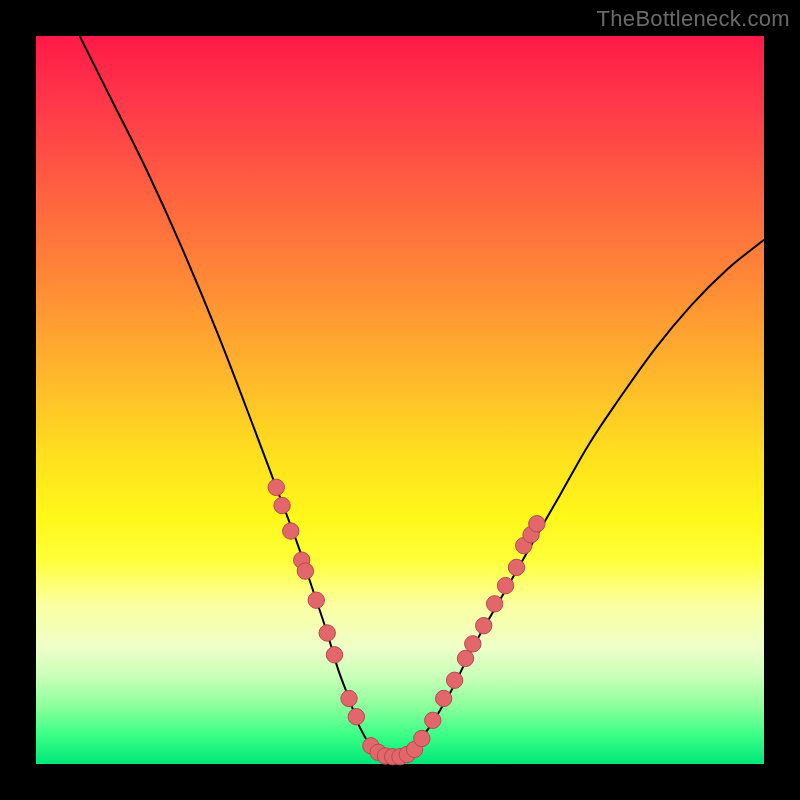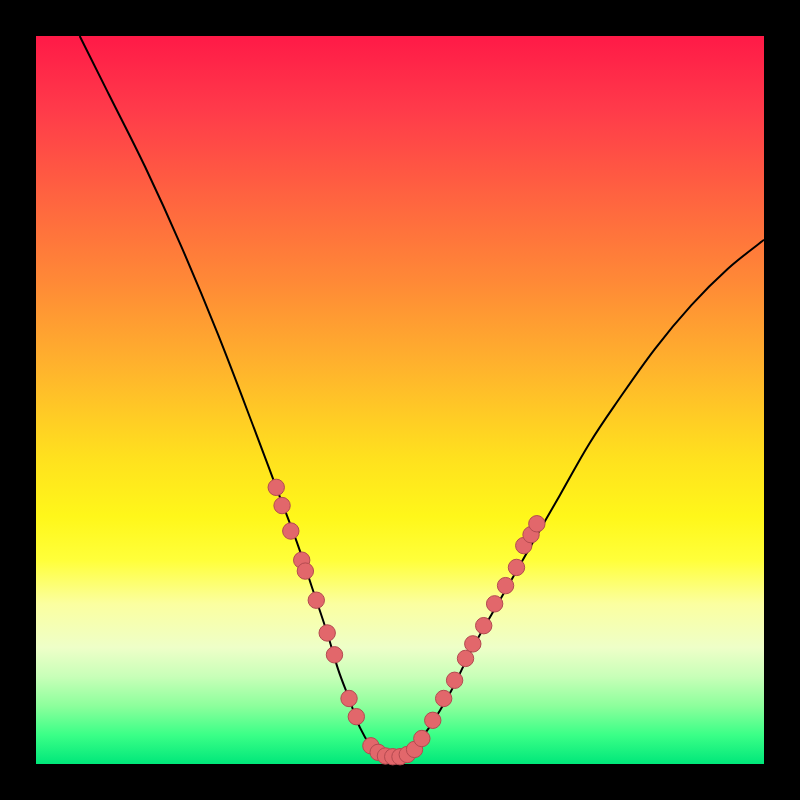--- a/index.html
+++ b/index.html
@@ -56,20 +56,21 @@
     top: 0;
     width: 728px;
     height: 728px;
     overflow: visible;
   }
 </style>
 </head>
 <body>
 
 <div class="frame">
+  <div class="watermark">TheBottleneck.com</div>
   <div class="plot">
     <svg class="curve" viewBox="0 0 728 728">
       <path id="curve-path" fill="none" stroke="#000000" stroke-width="2" d="M 43.68 0.00 C 48.92 10.48, 61.01 34.65, 72.80 58.24 C 84.59 81.83, 96.10 103.52, 109.20 131.04 C 122.30 158.56, 132.50 180.98, 145.60 211.12 C 158.70 241.26, 168.90 265.72, 182.00 298.48 C 195.10 331.24, 207.92 365.60, 218.40 393.12 C 228.88 420.64, 232.38 430.39, 240.24 451.36 C 248.10 472.33, 255.53 491.25, 262.08 509.60 C 268.63 527.95, 271.40 537.56, 276.64 553.28 C 281.88 569.00, 286.61 582.55, 291.20 596.96 C 295.79 611.37, 298.19 621.57, 302.12 633.36 C 306.05 645.15, 309.11 652.00, 313.04 662.48 C 316.97 672.96, 320.03 683.08, 323.96 691.60 C 327.89 700.12, 330.95 704.82, 334.88 709.80 C 338.81 714.78, 341.87 717.30, 345.80 719.26 C 349.73 721.23, 352.79 720.72, 356.72 720.72 C 360.65 720.72, 363.71 721.23, 367.64 719.26 C 371.57 717.30, 373.97 714.78, 378.56 709.80 C 383.15 704.82, 386.57 701.43, 393.12 691.60 C 399.67 681.77, 407.10 669.61, 414.96 655.20 C 422.82 640.79, 427.63 628.56, 436.80 611.52 C 445.97 594.48, 455.44 578.91, 465.92 560.56 C 476.40 542.21, 484.56 527.95, 495.04 509.60 C 505.52 491.25, 513.68 476.99, 524.16 458.64 C 534.64 440.29, 542.80 424.72, 553.28 407.68 C 563.76 390.64, 570.61 381.04, 582.40 364.00 C 594.19 346.96, 605.70 330.08, 618.80 313.04 C 631.90 296.00, 642.10 283.77, 655.20 269.36 C 668.30 254.95, 678.50 244.75, 691.60 232.96 C 704.70 221.17, 721.45 209.08, 728.00 203.84"></path>
       <g id="markers">
           <circle cx="240.24" cy="451.36" r="8.2" fill="#e2676b" stroke="#b34a50" stroke-width="1"></circle>
           <circle cx="246.06" cy="469.56" r="8.2" fill="#e2676b" stroke="#b34a50" stroke-width="1"></circle>
           <circle cx="254.80" cy="495.04" r="8.2" fill="#e2676b" stroke="#b34a50" stroke-width="1"></circle>
           <circle cx="265.72" cy="524.16" r="8.2" fill="#e2676b" stroke="#b34a50" stroke-width="1"></circle>
           <circle cx="269.36" cy="535.08" r="8.2" fill="#e2676b" stroke="#b34a50" stroke-width="1"></circle>
           <circle cx="280.28" cy="564.20" r="8.2" fill="#e2676b" stroke="#b34a50" stroke-width="1"></circle>

